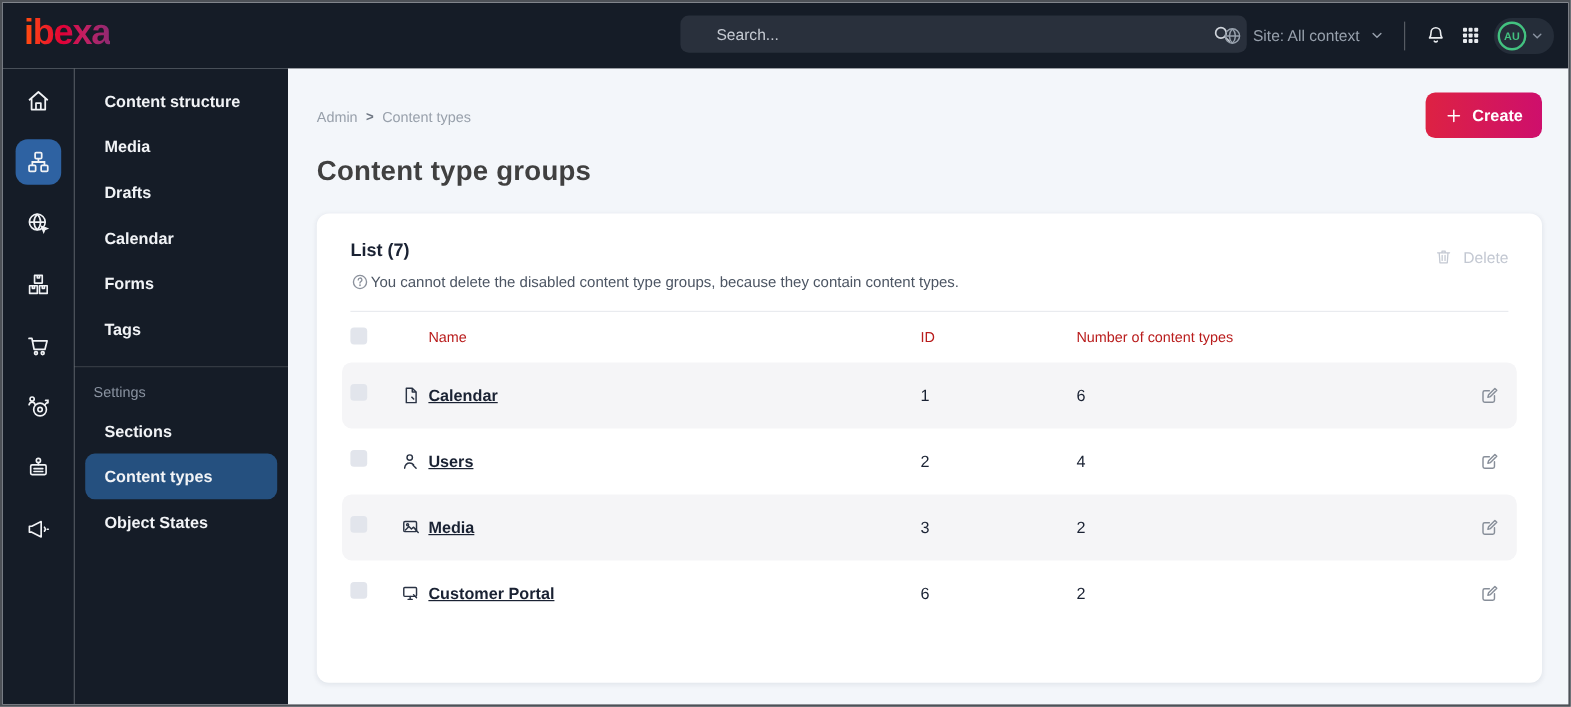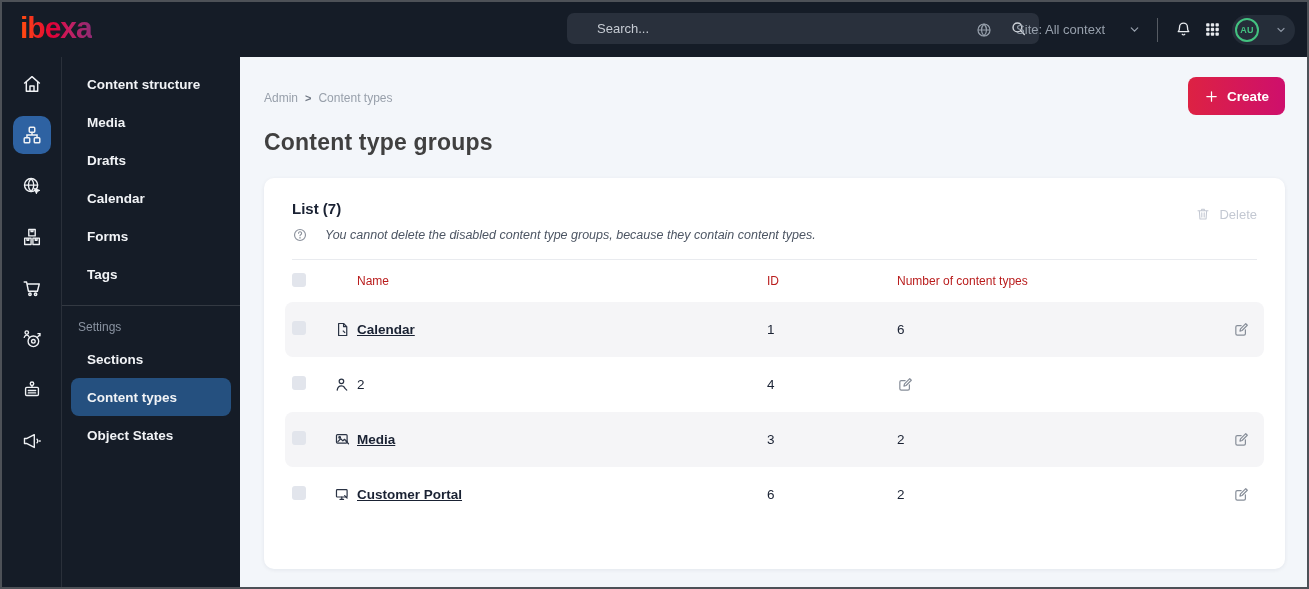--- a/index.html
+++ b/index.html
@@ -30,26 +30,26 @@
     color:#dde1e7; font-size:13px; padding:0 38px 0 30px; outline:none;
     font-family:inherit;
   }
   .search-input::placeholder { color:#c6cbd3; }
   .search-icon { position:absolute; right:12px; top:7px; width:17px; height:17px; color:#cfd4db; }
 
   .topbar-right {
     position:absolute; right:12px; top:0; height:55px;
     display:flex; align-items:center; gap:10px;
   }
-  .site-ctx { display:flex; align-items:center; gap:23px; color:#97a0ac; cursor:pointer; }
+  .site-ctx { display:flex; align-items:center; gap:8px; color:#97a0ac; cursor:pointer; }
   .site-ctx .txt { font-size:13px; }
   .v-divider { width:1px; height:24px; background:rgba(255,255,255,.28); margin:0 6px; }
   .icon-btn { background:none; border:none; color:#e8ebef; cursor:pointer; display:flex; align-items:center; }
   .avatar-pill {
-    display:flex; align-items:center; gap:16px; background:#252d39;
+    display:flex; align-items:center; gap:3px; background:#252d39;
     border-radius:16px; padding:3px 8px 3px 3px; cursor:pointer;
   }
   .avatar-circle {
     width:24px; height:24px; border-radius:50%; border:2px solid #43c280;
     color:#43c280; font-size:9px; font-weight:700; display:flex;
     align-items:center; justify-content:center; letter-spacing:.2px;
   }
 
   
   .body-row { flex:1; display:flex; min-height:0; }
@@ -96,21 +96,21 @@
     height:38px; padding:0 16px; border-radius:8px;
   }
   .page-title { margin-top:14px; font-size:23px; font-weight:700; color:#404040; letter-spacing:.2px; }
 
   .card {
     margin-top:22px; background:#fff; border-radius:10px; height:391px;
     box-shadow:0 1px 4px rgba(20,30,50,.07); padding:22px 28px 0 28px;
   }
   .card-head { display:flex; justify-content:space-between; align-items:flex-start; }
   .list-title { font-size:15px; font-weight:700; color:#1a2233; }
-  .list-info { display:flex; align-items:center; gap:17px; margin-top:10px; color:#4c5563; font-size:12.5px;font-style:italic; }
+  .list-info { display:flex; align-items:center; gap:1px; margin-top:10px; color:#4c5563; font-size:12.5px; }
   .list-info .help { color:#8b919c; flex:0 0 auto; }
   .delete-btn {
     display:flex; align-items:center; gap:8px; border:none; background:none;
     color:#c3c8d2; font-size:13px; font-family:inherit; cursor:default; margin-top:6px;
   }
   .card-divider { border-top:1px solid #e9ebef; margin-top:16px; }
 
   .trow {
     display:grid; grid-template-columns:42px 23px 410px 130px 1fr 24px;
     align-items:center; margin:0 -7px; padding:0 7px;
@@ -377,20 +377,21 @@
 
           <div class="trow">
             <span><span class="checkbox"></span></span>
             <span class="row-icon">
               <svg viewBox="0 0 24 24" width="17" height="17" fill="none" stroke="currentColor" stroke-width="1.7" stroke-linecap="round">
                   <circle cx="10.5" cy="7.5" r="3.2"></circle>
                   <path d="M4.5 20c.5-4 3-6.2 6-6.2 1.8 0 3.4.8 4.5 2.2"></path>
                   <path d="m14.5 16.5 3.5 3.5"></path>
                 </svg>
             </span>
+            <a class="row-name">Users</a>
             <span class="cellnum">2</span>
             <span class="cellnum">4</span>
             <button class="edit-btn">
               <svg viewBox="0 0 24 24" width="17" height="17" fill="none" stroke="currentColor" stroke-width="1.7" stroke-linecap="round" stroke-linejoin="round">
                   <path d="M17.5 12.5v5.5a2 2 0 0 1-2 2H6a2 2 0 0 1-2-2V8.5a2 2 0 0 1 2-2h5.5"></path>
                   <path d="M18 3.8 20.2 6l-7.4 7.4-3 .8.8-3z"></path>
                 </svg>
             </button>
           </div>
 

